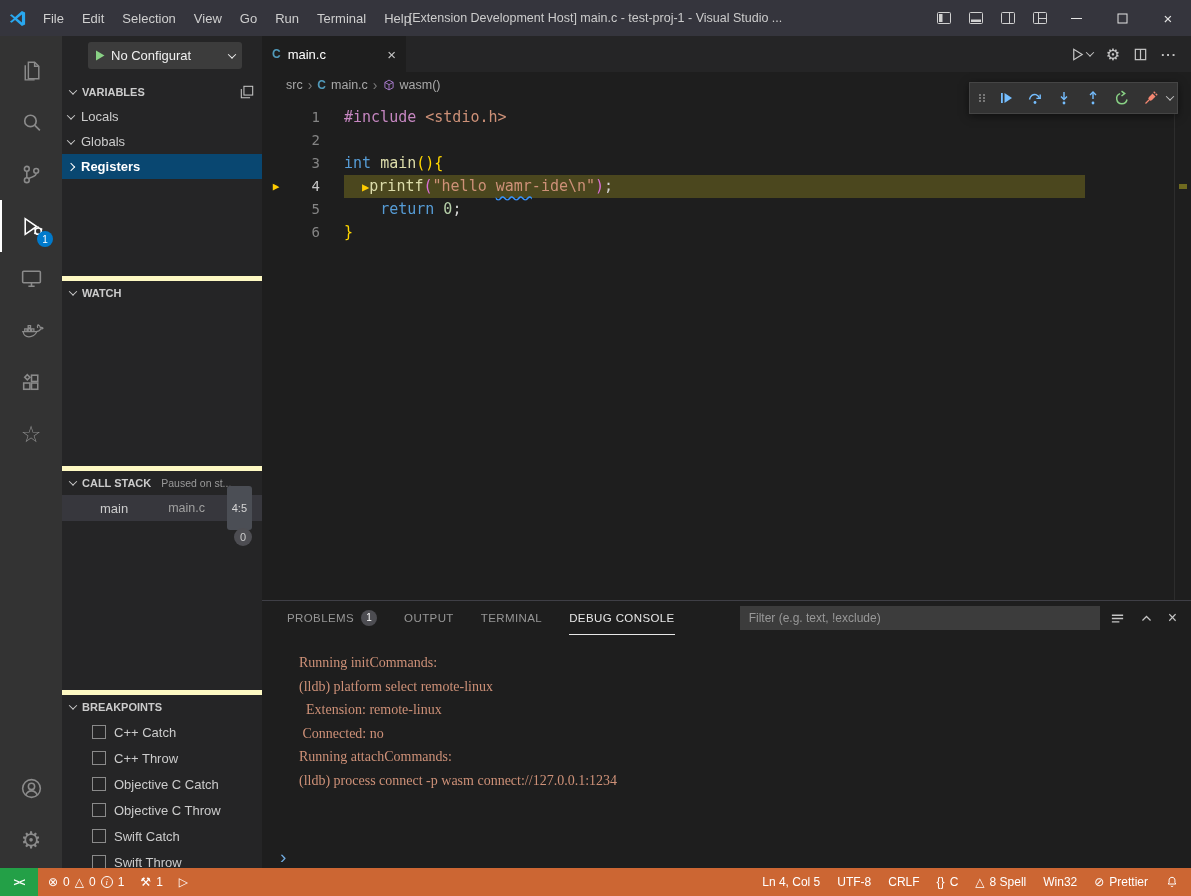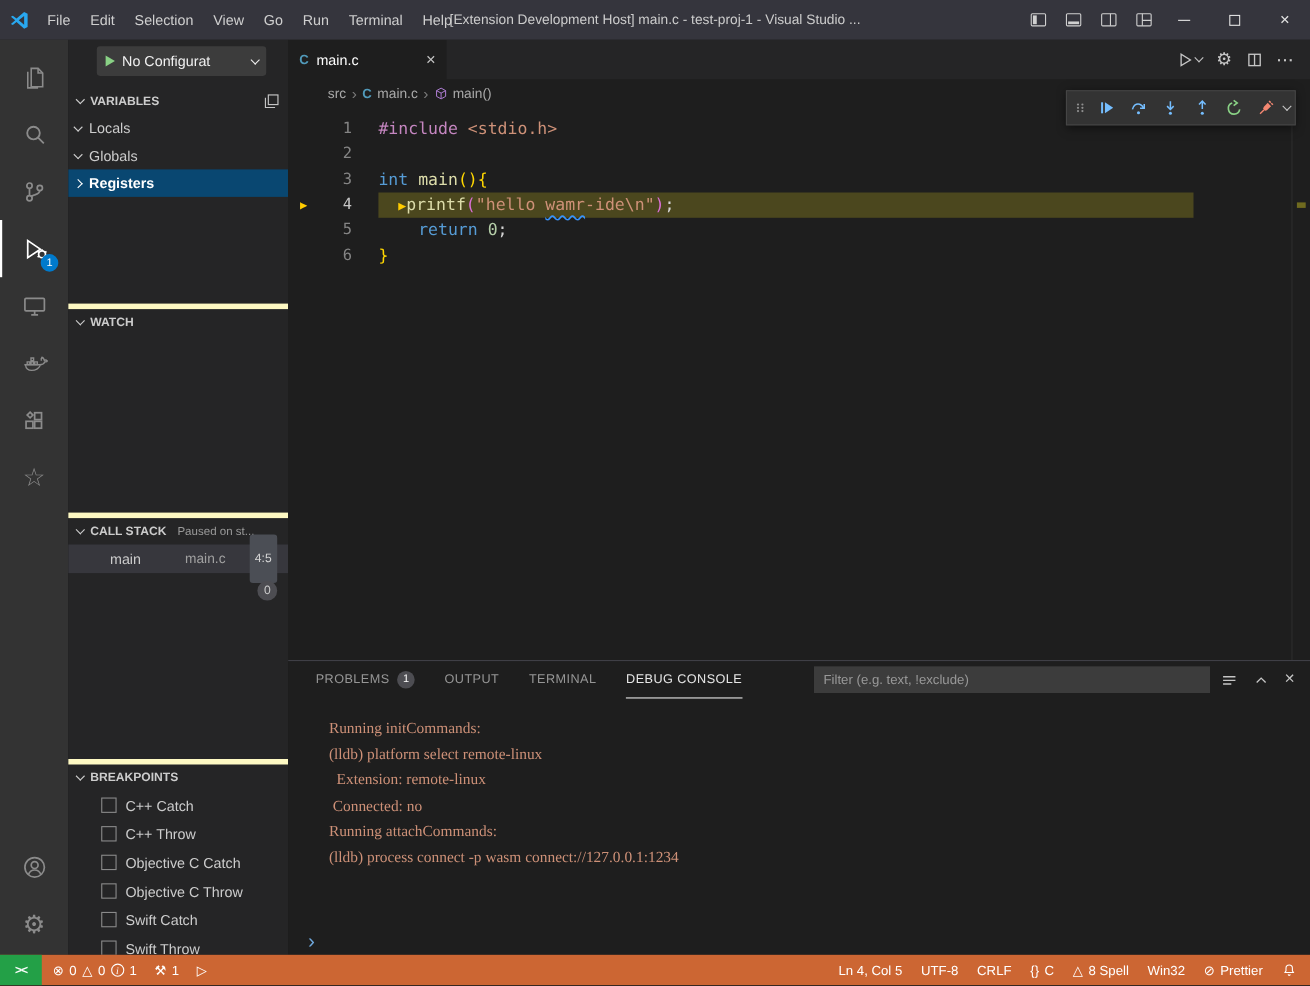--- a/index.html
+++ b/index.html
@@ -54,21 +54,21 @@
   .bp-check{width:14px;height:14px;border:1px solid #8a8a8a;background:#252526;flex:none}
 
   
   .editor-area{position:absolute;left:262px;top:0;right:0;bottom:0;background:#1e1e1e}
   .tabbar{position:absolute;top:0;left:0;right:0;height:36px;background:#252526;display:flex}
   .tab{width:144px;background:#1e1e1e;display:flex;align-items:center;padding:0 10px;gap:7px;color:#ffffff;cursor:pointer}
   .tab .close{margin-left:auto;color:#c5c5c5;font-size:15px}
   .c-badge{color:#519aba;font-weight:bold;font-size:12px}
   .editor-actions{margin-left:auto;display:flex;align-items:center;gap:13px;padding-right:14px;color:#c5c5c5}
   .ea{display:flex;align-items:center;gap:2px;cursor:pointer}
-  .breadcrumbs{position:absolute;top:36px;left:16px;right:0;height:26px;display:flex;align-items:center;gap:5px;
+  .breadcrumbs{position:absolute;top:36px;left:4px;right:0;height:26px;display:flex;align-items:center;gap:5px;
     padding-left:20px;color:#a9a9a9;font-size:12.5px}
   .breadcrumbs .sep{color:#7a7a7a;font-size:14px}
   .sym-cube{color:#b180d7;font-size:11px}
 
   .code-region{position:absolute;top:62px;left:0;right:0;height:502px;padding-top:8px;
     font-family:"DejaVu Sans Mono","Liberation Mono",monospace;overflow:hidden}
   .code-line{display:flex;height:23px;line-height:23px}
   .glyph{width:28px;flex:none;text-align:center;color:#ffcc00;font-size:11px}
   .lnum{width:30px;flex:none;text-align:right;color:#858585;font-size:14px}
   .lcontent{margin-left:24px;white-space:pre;font-size:15px;color:#d4d4d4}
@@ -371,21 +371,21 @@
         <span class="sep">›</span>
         <span class="c-badge">C</span>
         <span>main.c</span>
         <span class="sep">›</span>
         <span class="sym-cube">
           <svg width="12" height="12" viewBox="0 0 16 16" fill="none" stroke="#b180d7" stroke-width="1.2">
               <path d="M8 1.5l5.5 3v7l-5.5 3-5.5-3v-7z"></path>
               <path d="M2.5 4.5L8 7.5l5.5-3M8 7.5V14"></path>
             </svg>
         </span>
-        <span>main()</span>
+        <span>wasm()</span>
       </div>
 
       <div class="code-region">
         <div>
             <div class="code-line">
               <span class="glyph"></span>
               <span class="lnum">1</span>
               <span class="lcontent"><span class="tok pink">#include</span><span class="tok plain"> </span><span class="tok str">&lt;stdio.h&gt;</span></span>
             </div>
             <div class="code-line">

